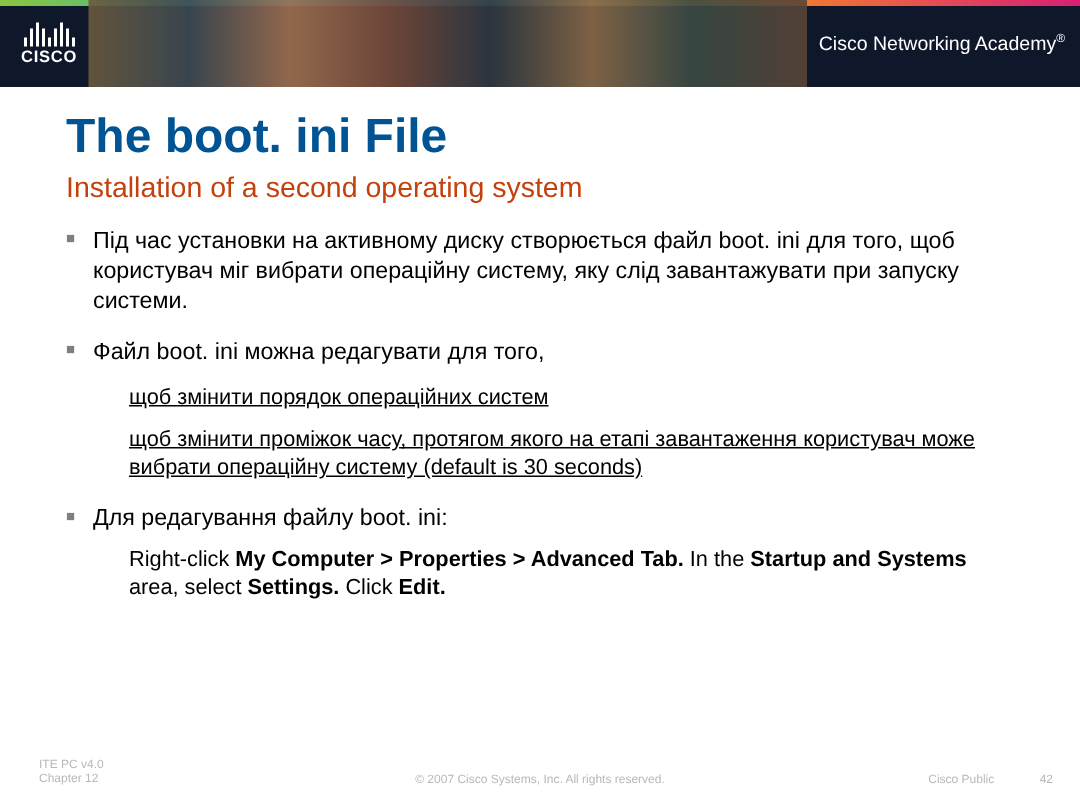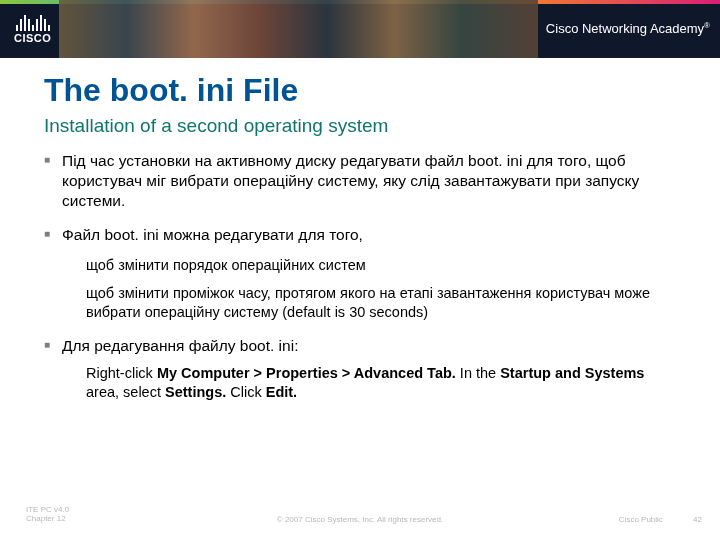--- a/index.html
+++ b/index.html
@@ -11,28 +11,28 @@
   .logo-bars { display: flex; gap: 2px; align-items: flex-end; height: 16px; }
   .logo-bars span { width: 2px; background: #fff; display: inline-block; }
   .b1{height:6px}.b2{height:12px}.b3{height:16px}.b4{height:12px}.b5{height:6px}.b6{height:12px}.b7{height:16px}.b8{height:12px}.b9{height:6px}
   .logo-text { font-size: 11px; font-weight: bold; letter-spacing: 0.5px; margin-top: 1px; }
   .faces { flex: 1; height: 100%; margin: 0 8px; background: linear-gradient(to right, #6b5a3e 0%, #3d4a52 14%, #a07050 28%, #764a3a 42%, #2e3840 56%, #8a6a48 70%, #3a4a44 84%, #5a4436 100%); opacity: 0.9; }
   .academy { color: #fff; font-size: 13px; margin-right: 10px; white-space: nowrap; }
   .academy sup { font-size: 8px; }
 
   .content { padding: 14px 40px 0 44px; }
   .title { color: #015494; font-size: 32px; font-weight: 700; margin-bottom: 6px; font-family: Arial, sans-serif; }
-  .subtitle { color: #0f766e; font-size: 19px; font-weight: 400; margin-bottom: 14px; }
+  .subtitle { color: #c2410c; font-size: 19px; font-weight: 400; margin-bottom: 14px; }
 
   ul.top { list-style: none; }
   ul.top > li { position: relative; padding-left: 18px; margin-bottom: 14px; font-size: 15.5px; line-height: 1.3; color: #000; }
   ul.top > li::before { content: "■"; position: absolute; left: 0; top: 2px; color: #7f7f7f; font-size: 10px; }
 
   .sub { list-style: none; margin-top: 10px; }
-  .sub li { font-size: 14.5px; line-height: 1.3; margin-bottom: 10px; padding-left: 24px; }
+  .sub li { font-size: 14.5px; line-height: 1.3; margin-bottom: 10px; padding-left: 24px; text-decoration: underline; }
 
   .edit { margin-top: 8px; }
   .edit p { font-size: 14.5px; line-height: 1.3; padding-left: 24px; }
 
   .footer { position: absolute; bottom: 16px; left: 0; right: 0; display: flex; justify-content: space-between; align-items: flex-end; padding: 0 18px 0 26px; font-size: 8px; color: #b8b8b8; }
   .footer-left { line-height: 1.2; }
   .footer-center { position: absolute; left: 50%; transform: translateX(-50%); }
   .footer-right span { margin-left: 28px; }
 </style>
 </head>
@@ -56,21 +56,21 @@
   </div>
   <div class="faces"></div>
   <div class="academy"><span>Cisco Networking Academy</span><sup>®</sup></div>
 </div>
 
 <div class="content">
   <h1 class="title">The boot. ini File</h1>
   <h2 class="subtitle">Installation of a second operating system</h2>
 
   <ul class="top">
-    <li>Під час установки на активному диску редагувати файл boot. ini для того, щоб користувач міг вибрати операційну систему, яку слід завантажувати при запуску системи.</li>
+    <li>Під час установки на активному диску створюється файл boot. ini для того, щоб користувач міг вибрати операційну систему, яку слід завантажувати при запуску системи.</li>
     <li>
       <span>Файл boot. ini можна редагувати для того,</span>
       <ul class="sub">
         <li>щоб змінити порядок операційних систем</li>
         <li>щоб змінити проміжок часу, протягом якого на етапі завантаження користувач може вибрати операційну систему (default is 30 seconds)</li>
       </ul>
     </li>
     <li>
       <span>Для редагування файлу boot. ini:</span>
       <div class="edit">

